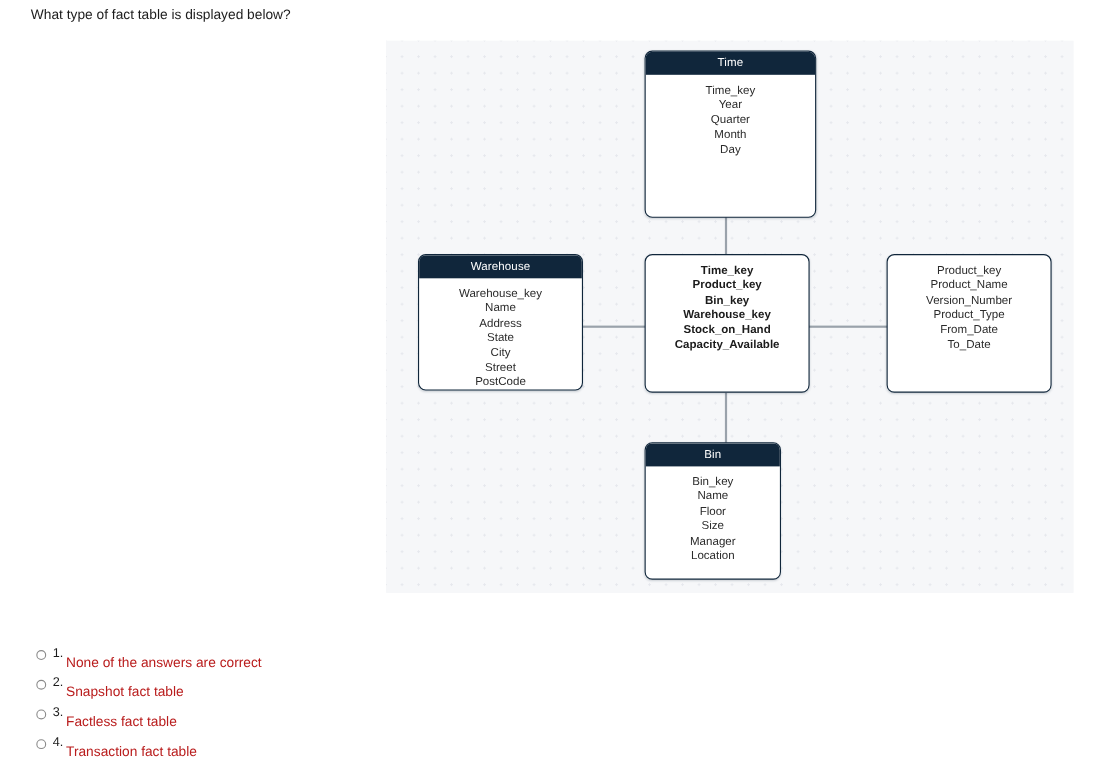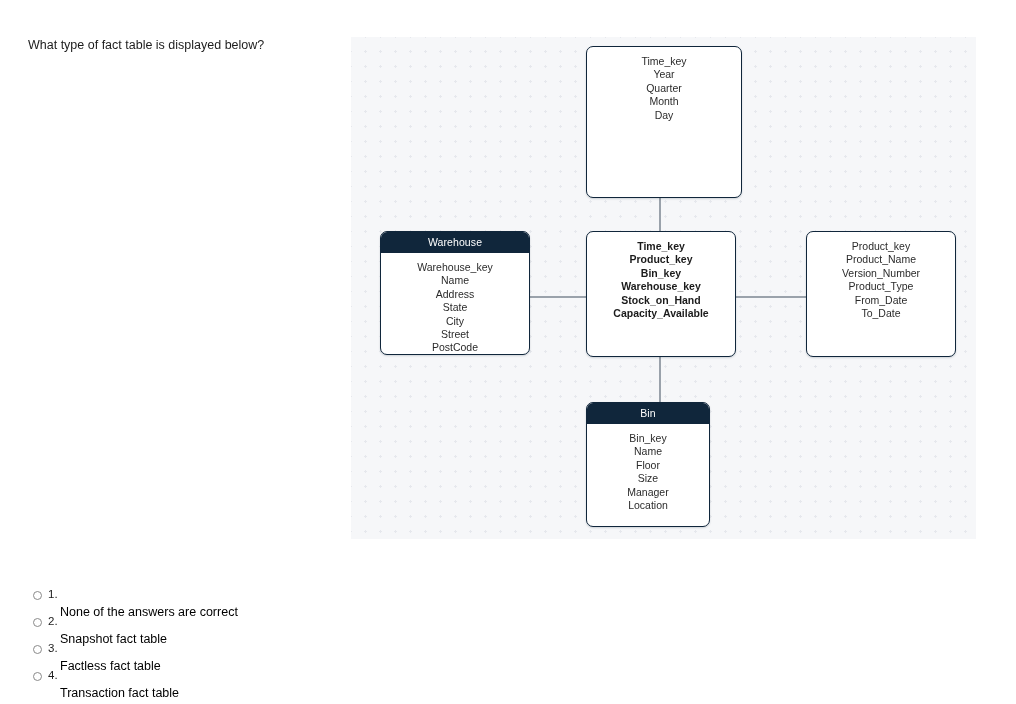--- a/index.html
+++ b/index.html
@@ -18,21 +18,20 @@
 
   
   .question {
     position: absolute;
     left: 28px;
     top: 5px;
     font-size: 12.5px;
     line-height: 16px;
     color: #1c1c1c;
     white-space: nowrap;
-    margin-top: 32px;
   }
 
   
   .canvas {
     position: absolute;
     left: 351px;
     top: 37px;
     width: 625px;
     height: 502px;
     background-color: #f6f7f9;
@@ -111,38 +110,38 @@
     left: 15px;
     top: 0px;
     font-size: 11.5px;
     color: #1c1c1c;
   }
   .opt .txt {
     position: absolute;
     left: 27px;
     top: 7px;
     font-size: 12.5px;
-    color: #000000;
+    color: #b91c1c;
     white-space: nowrap;
-    margin-top: 10px;
   }
 </style>
 </head>
 <body>
 
 <div class="question">What type of fact table is displayed below?</div>
 
 <div class="canvas">
 
   <div class="conn v" style="left:308px; top:160px; height:41px;"></div>
   <div class="conn h" style="left:154px; top:259px; width:82px;"></div>
   <div class="conn h" style="left:383px; top:259px; width:73px;"></div>
   <div class="conn v" style="left:308px; top:320px; height:54px;"></div>
 
   <div class="entity" style="left:235px; top:9px; width:156px; height:152px;">
+    <div class="hdr">Time</div>
     <div class="body">
       <div class="fld">Time_key</div>
       <div class="fld">Year</div>
       <div class="fld">Quarter</div>
       <div class="fld">Month</div>
       <div class="fld">Day</div>
     </div>
   </div>
 
   <div class="entity" style="left:29px; top:194px; width:150px; height:124px;">

